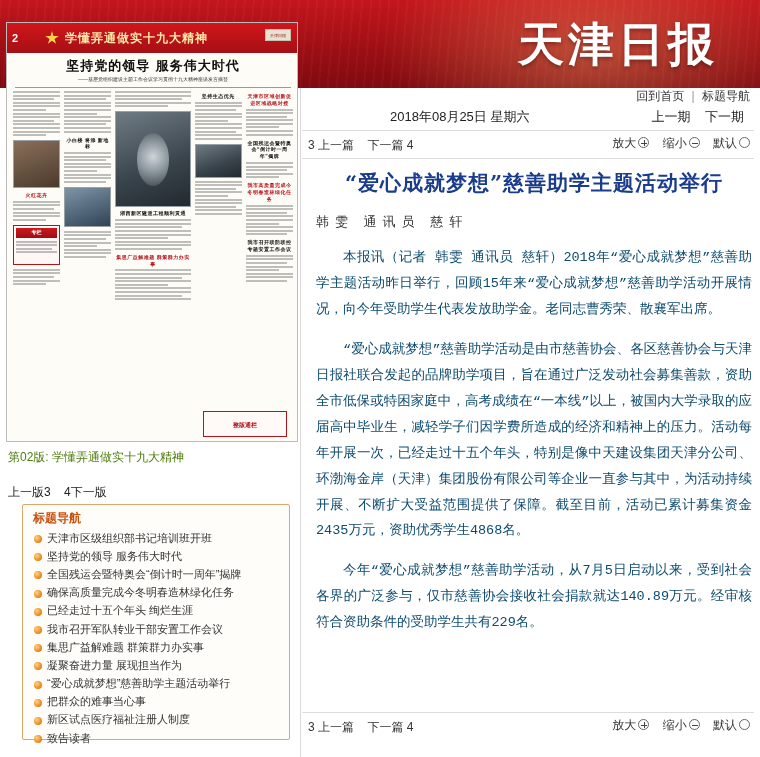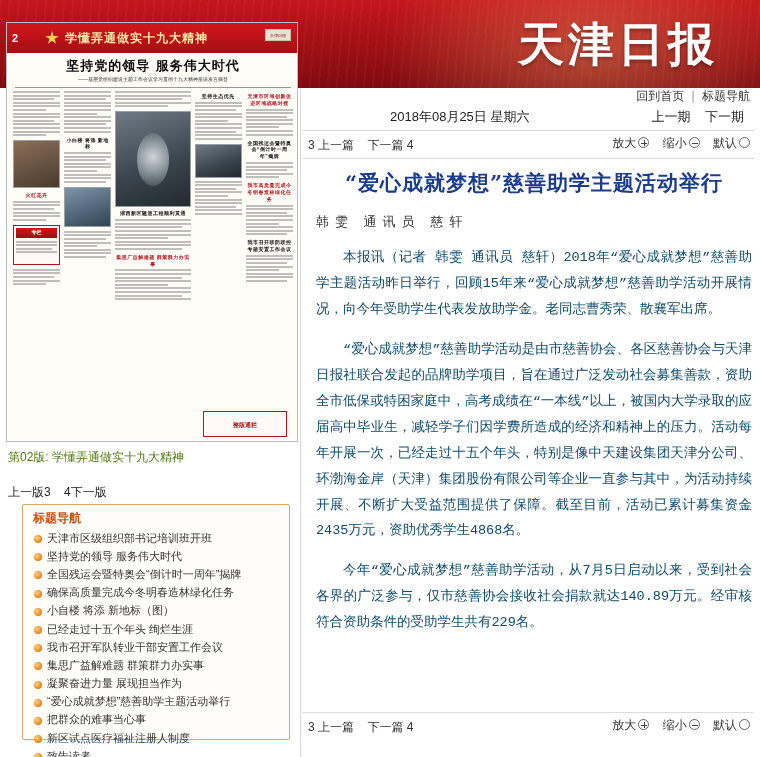--- a/index.html
+++ b/index.html
@@ -485,21 +485,20 @@
     <span>4下一版</span>
   </div>
 
   <div class="nav-box">
     <div class="nav-box-title">标题导航</div>
     <ul>
       <li>天津市区级组织部书记培训班开班</li>
       <li>坚持党的领导 服务伟大时代</li>
       <li>全国残运会暨特奥会“倒计时一周年”揭牌</li>
       <li>确保高质量完成今冬明春造林绿化任务</li>
-      <li>小自楼 将添 新地标（图）</li>
       <li>已经走过十五个年头 绚烂生涯</li>
       <li>我市召开军队转业干部安置工作会议</li>
       <li>集思广益解难题 群策群力办实事</li>
       <li>凝聚奋进力量 展现担当作为</li>
       <li>“爱心成就梦想”慈善助学主题活动举行</li>
       <li>把群众的难事当心事</li>
       <li>新区试点医疗福祉注册人制度</li>
       <li>致告读者</li>
     </ul>
   </div>

